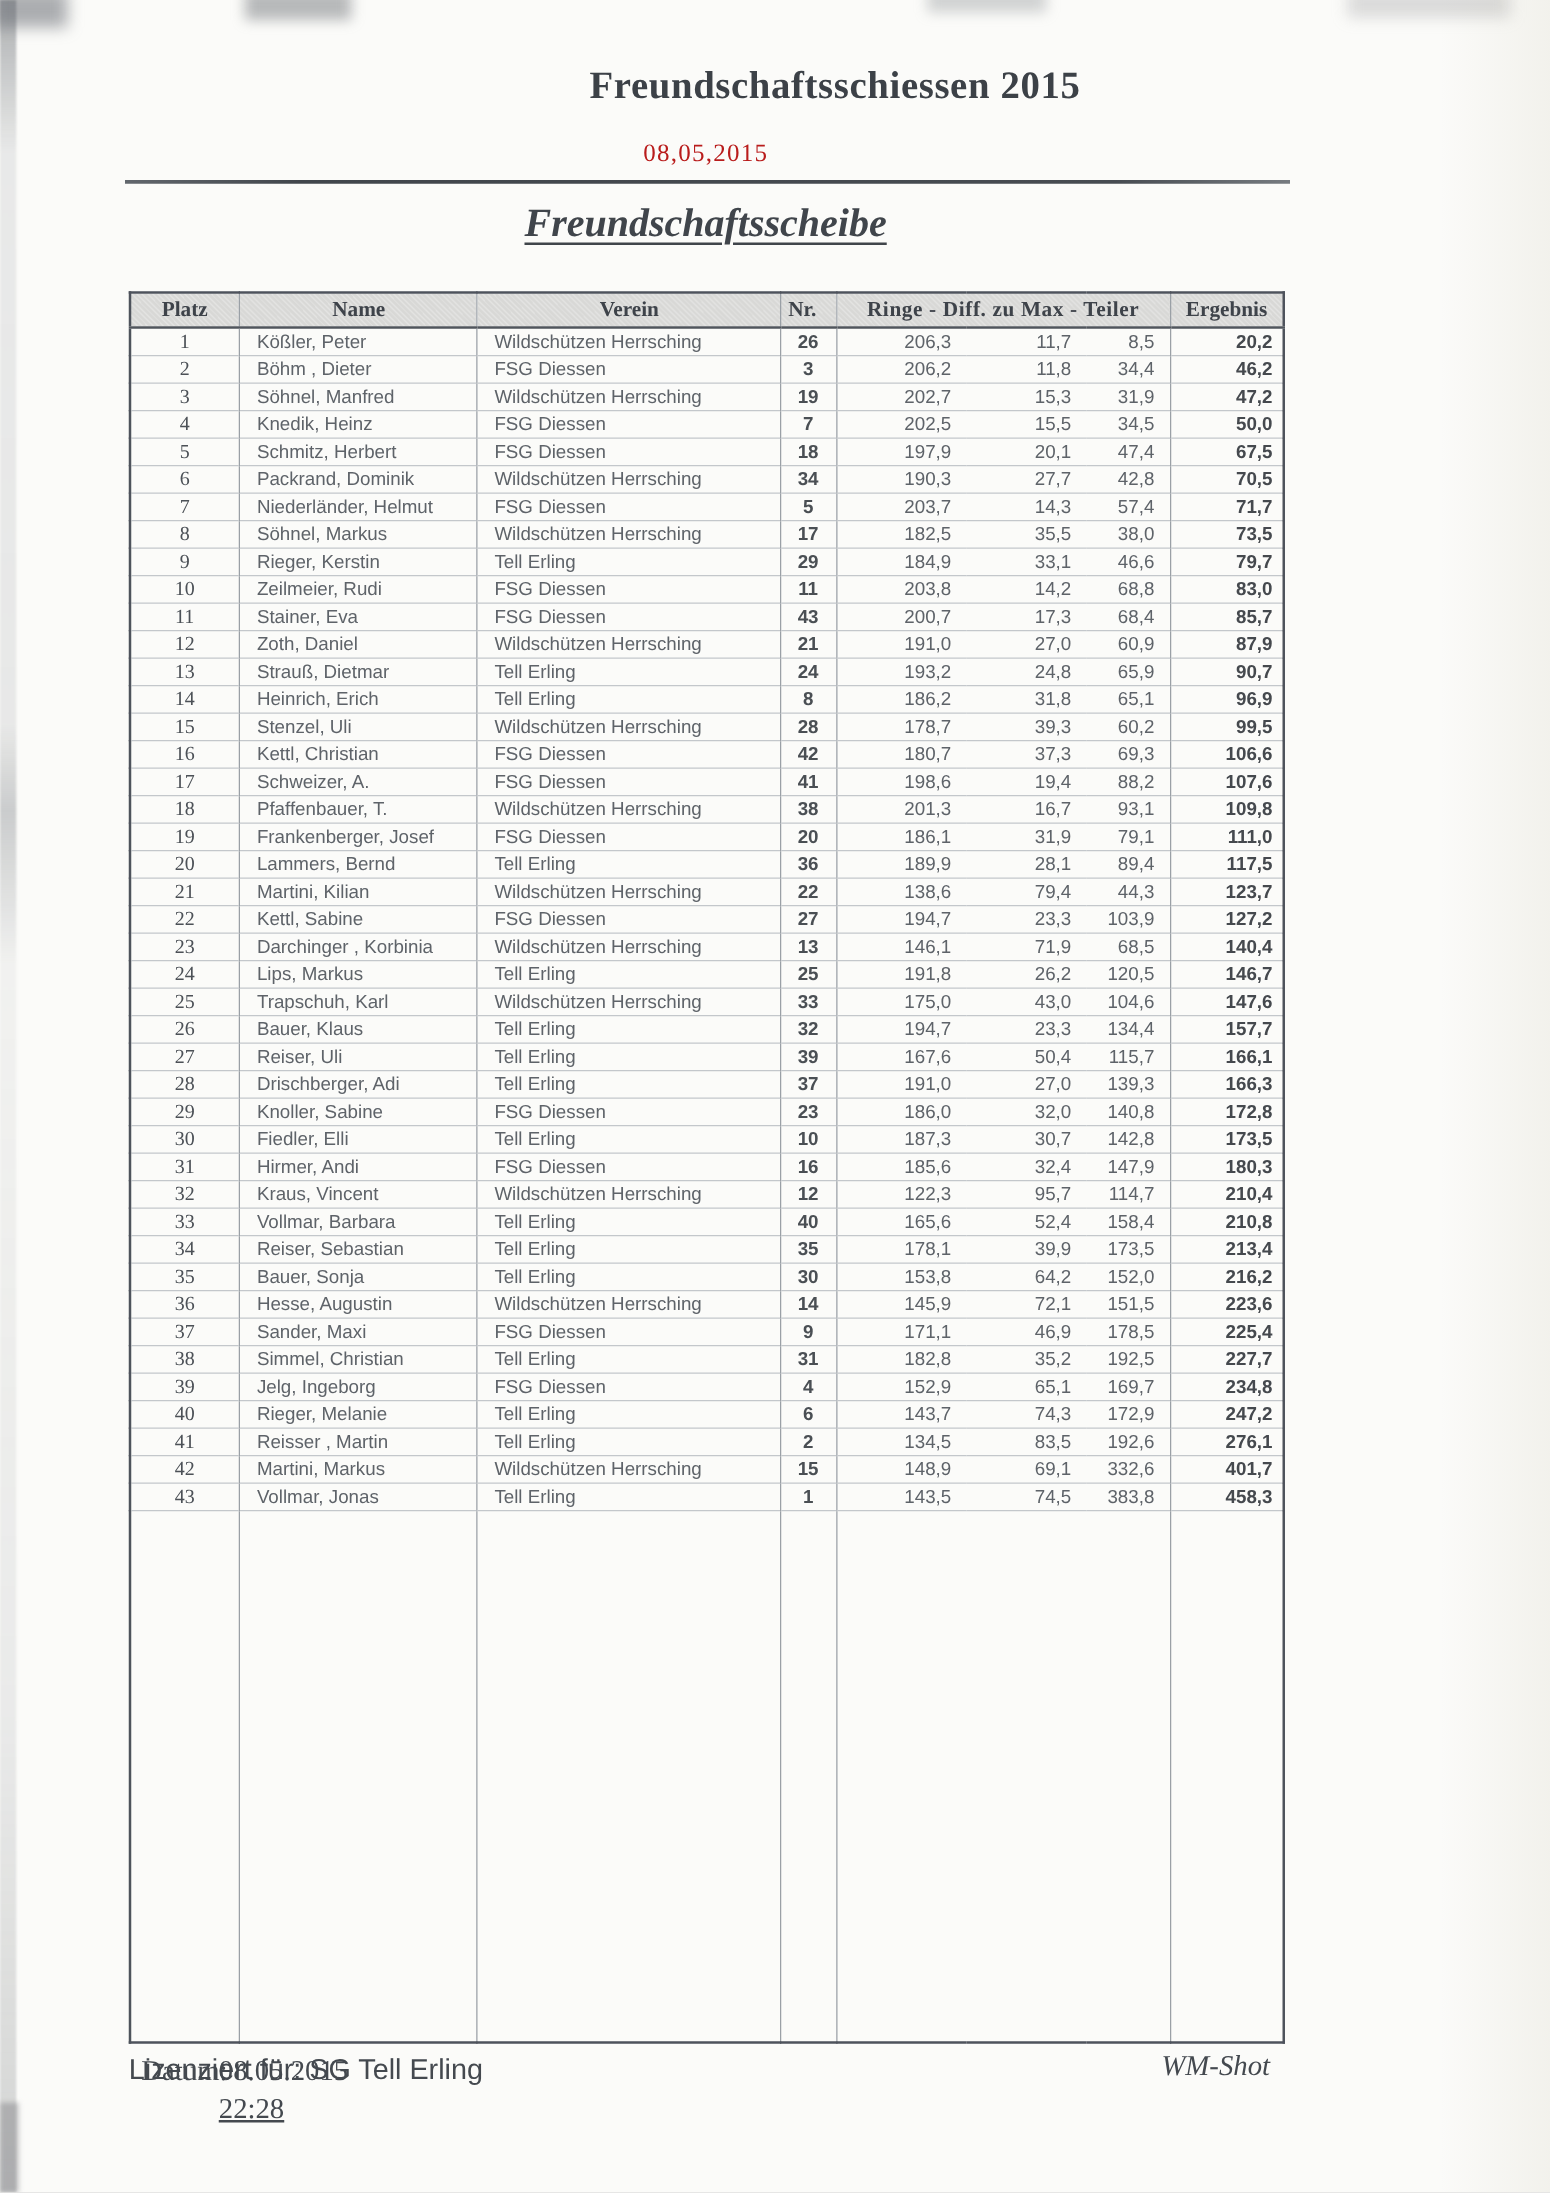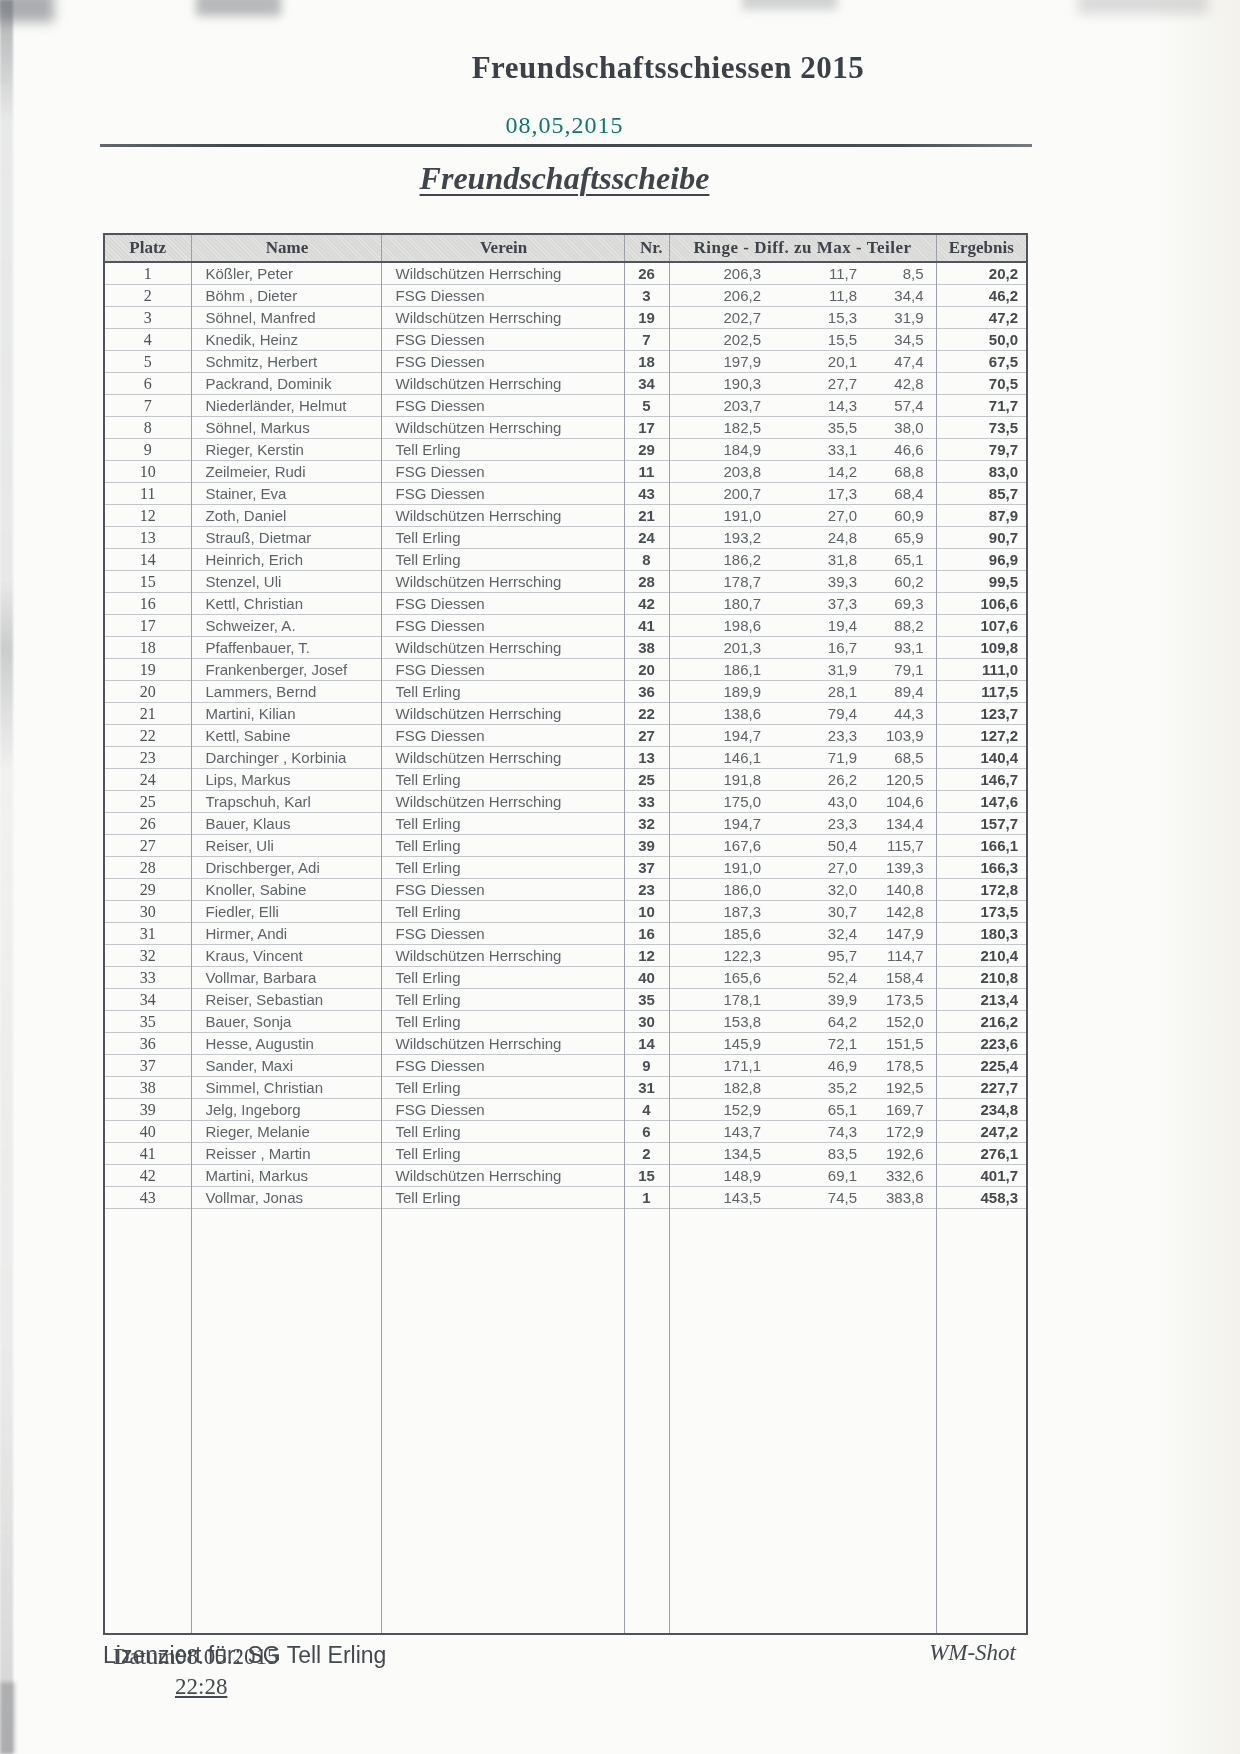--- a/index.html
+++ b/index.html
@@ -24,21 +24,21 @@
 
   
   .title{
     position:absolute;left:0;top:50px;width:100%;text-align:center;
     transform:translateX(48px);
     font-family:"Liberation Serif",serif;font-weight:bold;font-size:31px;
     color:#3c4147;letter-spacing:.5px;
   }
   .datum-line{
     position:absolute;left:103px;top:112px;width:923px;text-align:center;
-    font-family:"Liberation Serif",serif;font-size:24px;color:#0f766e;letter-spacing:1px;
+    font-family:"Liberation Serif",serif;font-size:20px;color:#b91c1c;letter-spacing:1px;
   }
   .rule{
     position:absolute;left:100px;top:144px;width:932px;height:3px;
     background:linear-gradient(90deg,#62676d,#41464c 15%,#474c52 85%,#767b80);
   }
   .subtitle{
     position:absolute;left:103px;top:160px;width:923px;text-align:center;
     font-family:"Liberation Serif",serif;font-style:italic;font-weight:bold;font-size:32px;
     color:#40454b;text-decoration:underline;text-underline-offset:5px;
     text-decoration-thickness:2px;
@@ -58,21 +58,21 @@
     height:26px;padding:0 6px;border-bottom:2px solid #50555c;white-space:nowrap;overflow:hidden;
   }
   .results{border:2px solid #4e535c;}
   .results td{
     font-size:15px;height:21px;padding:0 8px;border-top:1px solid #c3c7cb;
     white-space:nowrap;overflow:hidden;color:#5e6369;
   }
   .v-r{border-right:1px solid #9aa0a6;}
   th.h-platz{text-align:center;}
   th.h-name,th.h-verein{text-align:center;padding-left:8px;margin-top:16px;}
-  th.h-nr{text-align:right;}
+  th.h-nr{text-align:left;}
   th.h-rdt{text-align:center;letter-spacing:.5px;}
   th.h-erg{text-align:center;}
   td.c-platz{font-family:"Liberation Serif",serif;font-size:16px;text-align:center;color:#4c5157;}
   td.c-name,td.c-verein{text-align:left;padding-left:14px;}
   td.c-nr{font-weight:bold;text-align:center;color:#4a4f54;}
   td.c-ringe,td.c-diff,td.c-teiler{text-align:right;padding-right:12px;}
   td.c-erg{font-weight:bold;text-align:right;padding-right:8px;color:#45494e;}
   tr.filler td{height:424px;border-top:1px solid #c3c7cb;}
 
   

